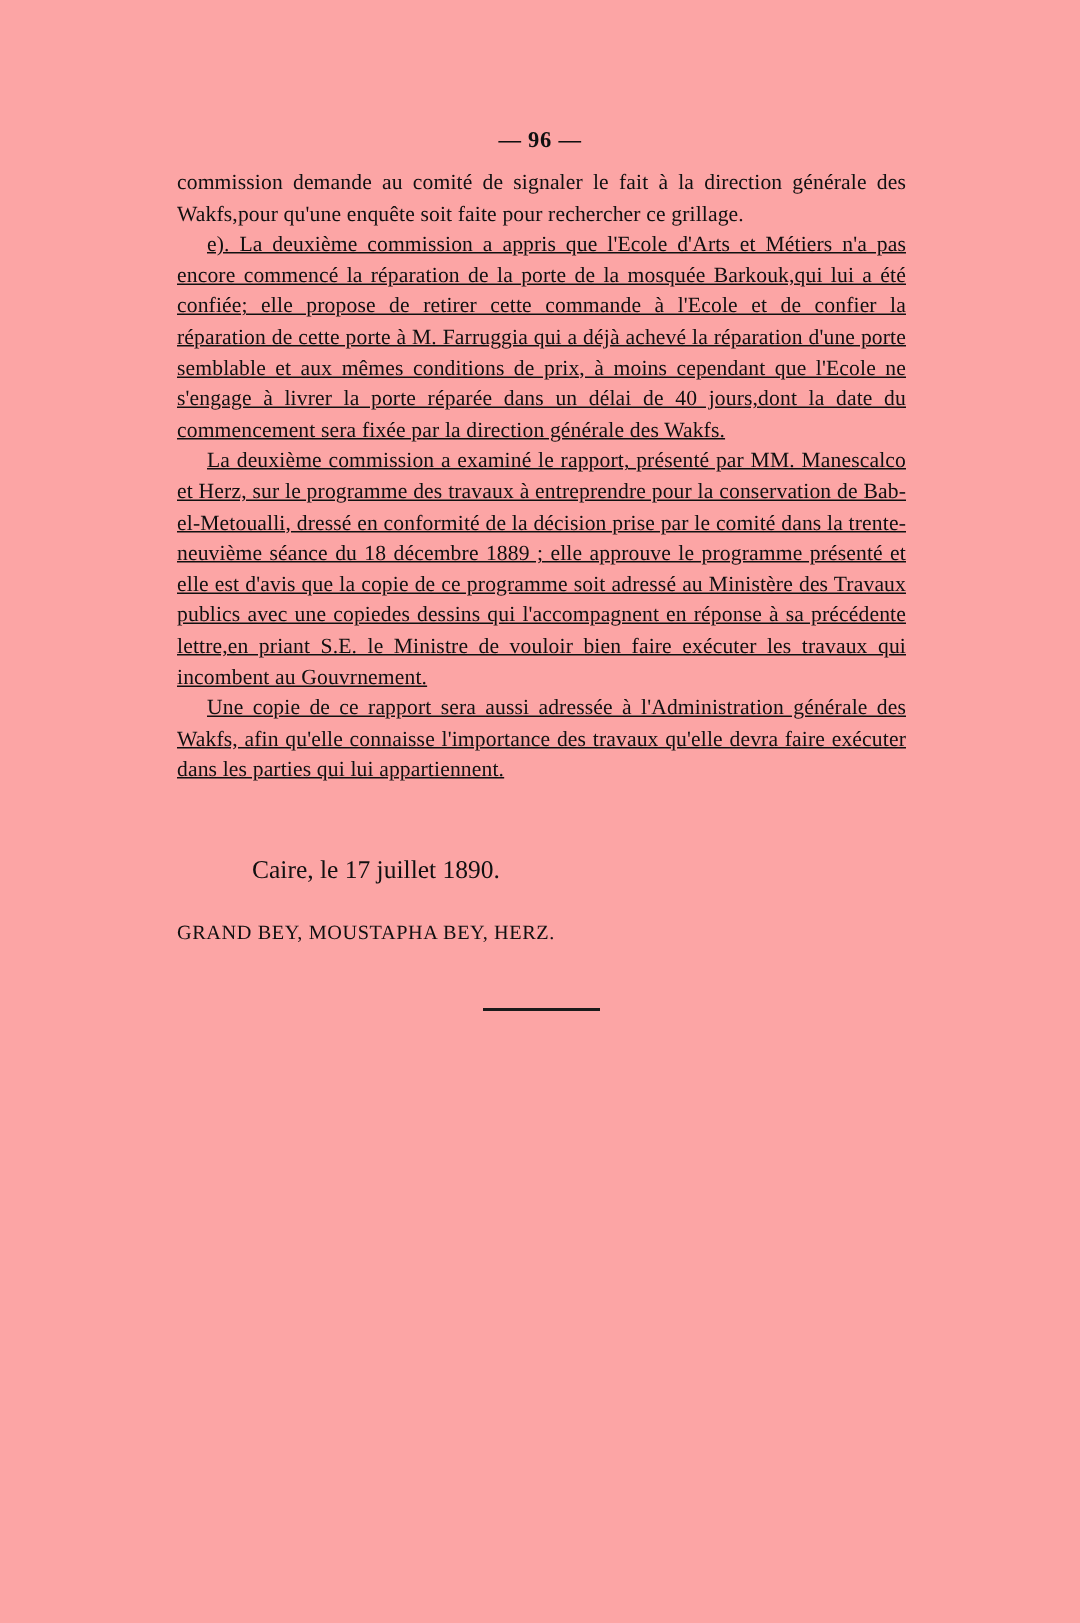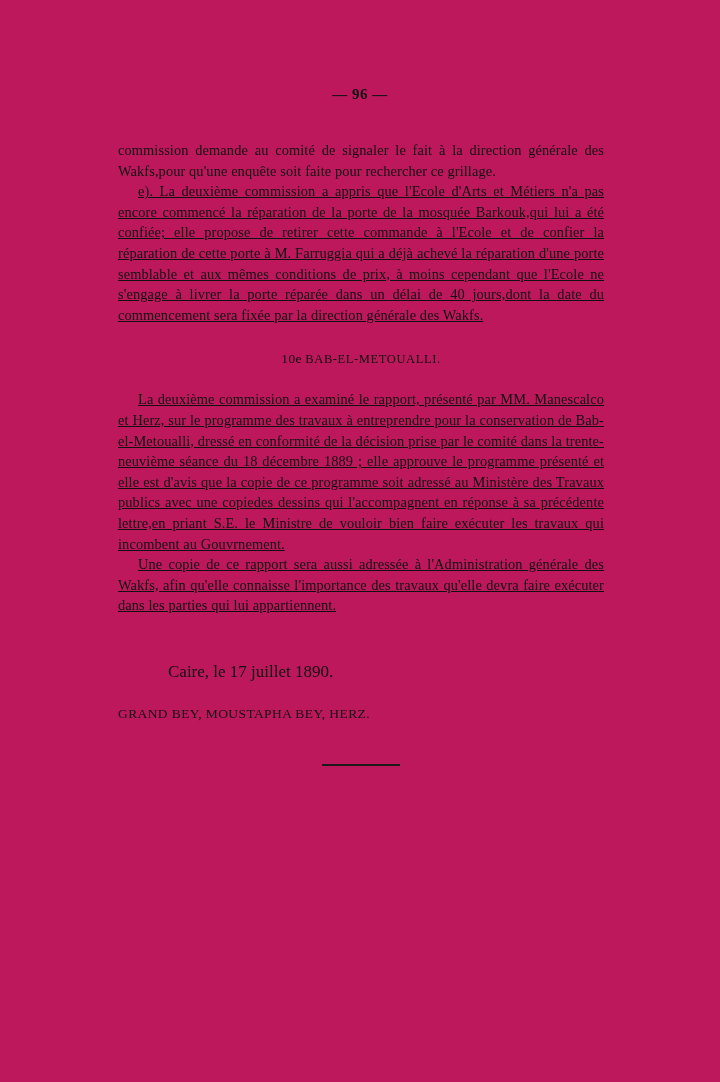--- a/index.html
+++ b/index.html
@@ -13,36 +13,36 @@
     font-family: "Liberation Serif", serif;
     color: #101010;
     position: relative;
   }
   .page {
     position: absolute;
     left: 0;
     top: 0;
     width: 720px;
     height: 1082px;
-    background: #be185d;
+    background: #fca5a5;
   }
   .page-number {
     position: absolute;
     top: 86px;
     left: 0;
     width: 720px;
     text-align: center;
     font-size: 15px;
     letter-spacing: 0.5px;
     font-weight: bold;
   }
   .body-col {
     position: absolute;
     left: 118px;
-    top: 140px;
+    top: 112px;
     width: 486px;
   }
   p.para {
     margin: 0;
     font-size: 14.4px;
     line-height: 20.6px;
     text-align: justify;
     text-justify: inter-word;
     letter-spacing: 0.1px;
   }
@@ -93,24 +93,20 @@
 <div class="page">
 
   <div class="page-number">— 96 —</div>
 
   <div class="body-col">
 
     <p class="para">commission demande au comité de signaler le fait à la direction générale des Wakfs,pour qu'une enquête soit faite pour rechercher ce grillage.</p>
 
     <p class="para indent">e). La deuxième commission a appris que l'Ecole d'Arts et Métiers n'a pas encore commencé la réparation de la porte de la mosquée Barkouk,qui lui a été confiée; elle propose de retirer cette commande à l'Ecole et de confier la réparation de cette porte à M. Farruggia qui a déjà achevé la réparation d'une porte semblable et aux mêmes conditions de prix, à moins cependant que l'Ecole ne s'engage à livrer la porte réparée dans un délai de 40 jours,dont la date du commencement sera fixée par la direction générale des Wakfs.</p>
 
-    <div class="section-head">
-      <span class="num">10e</span>
-      <span class="caps">BAB-EL-METOUALLI.</span>
-    </div>
 
     <p class="para indent">La deuxième commission a examiné le rapport, présenté par MM. Manescalco et Herz, sur le programme des travaux à entreprendre pour la conservation de Bab-el-Metoualli, dressé en conformité de la décision prise par le comité dans la trente-neuvième séance du 18 décembre 1889 ; elle approuve le programme présenté et elle est d'avis que la copie de ce programme soit adressé au Ministère des Travaux publics avec une copiedes dessins qui l'accompagnent en réponse à sa précédente lettre,en priant S.E. le Ministre de vouloir bien faire exécuter les travaux qui incombent au Gouvrnement.</p>
 
     <p class="para indent">Une copie de ce rapport sera aussi adressée à l'Administration générale des Wakfs, afin qu'elle connaisse l'importance des travaux qu'elle devra faire exécuter dans les parties qui lui appartiennent.</p>
 
     <div class="place-date">Caire, le 17 juillet 1890.</div>
 
     <div class="signature">
       <span class="sc">GRAND BEY, MOUSTAPHA BEY, HERZ.</span>
     </div>

